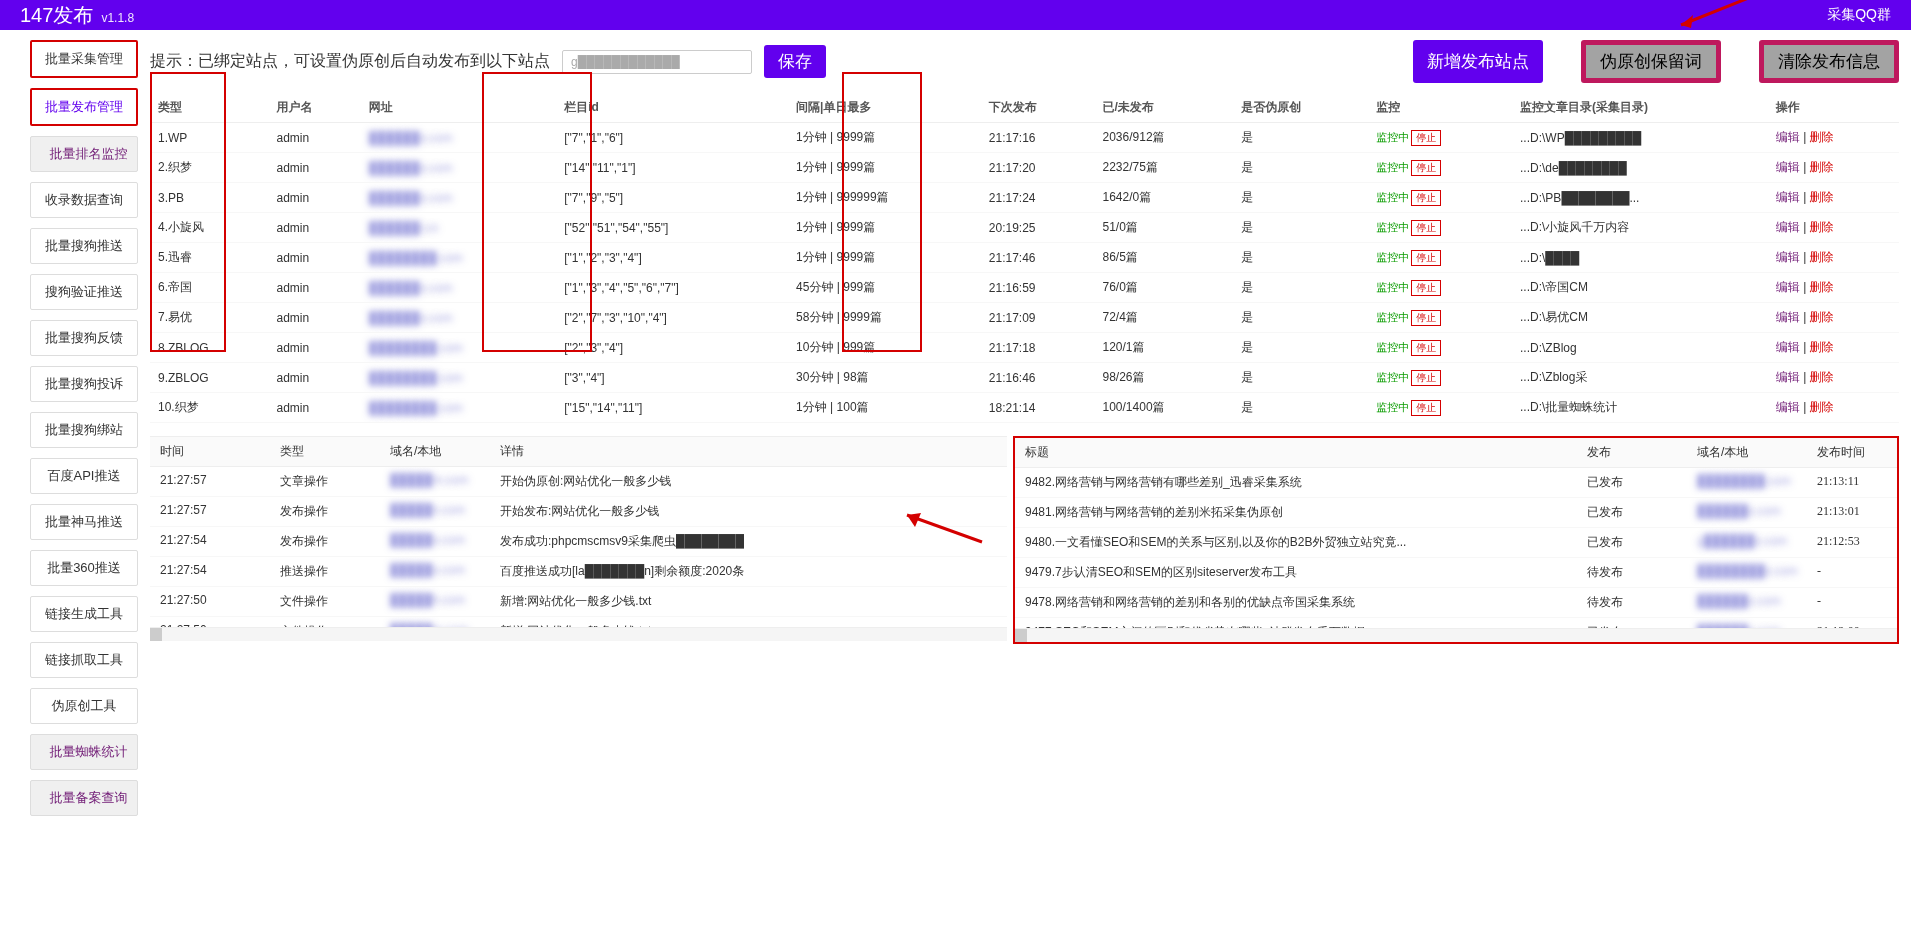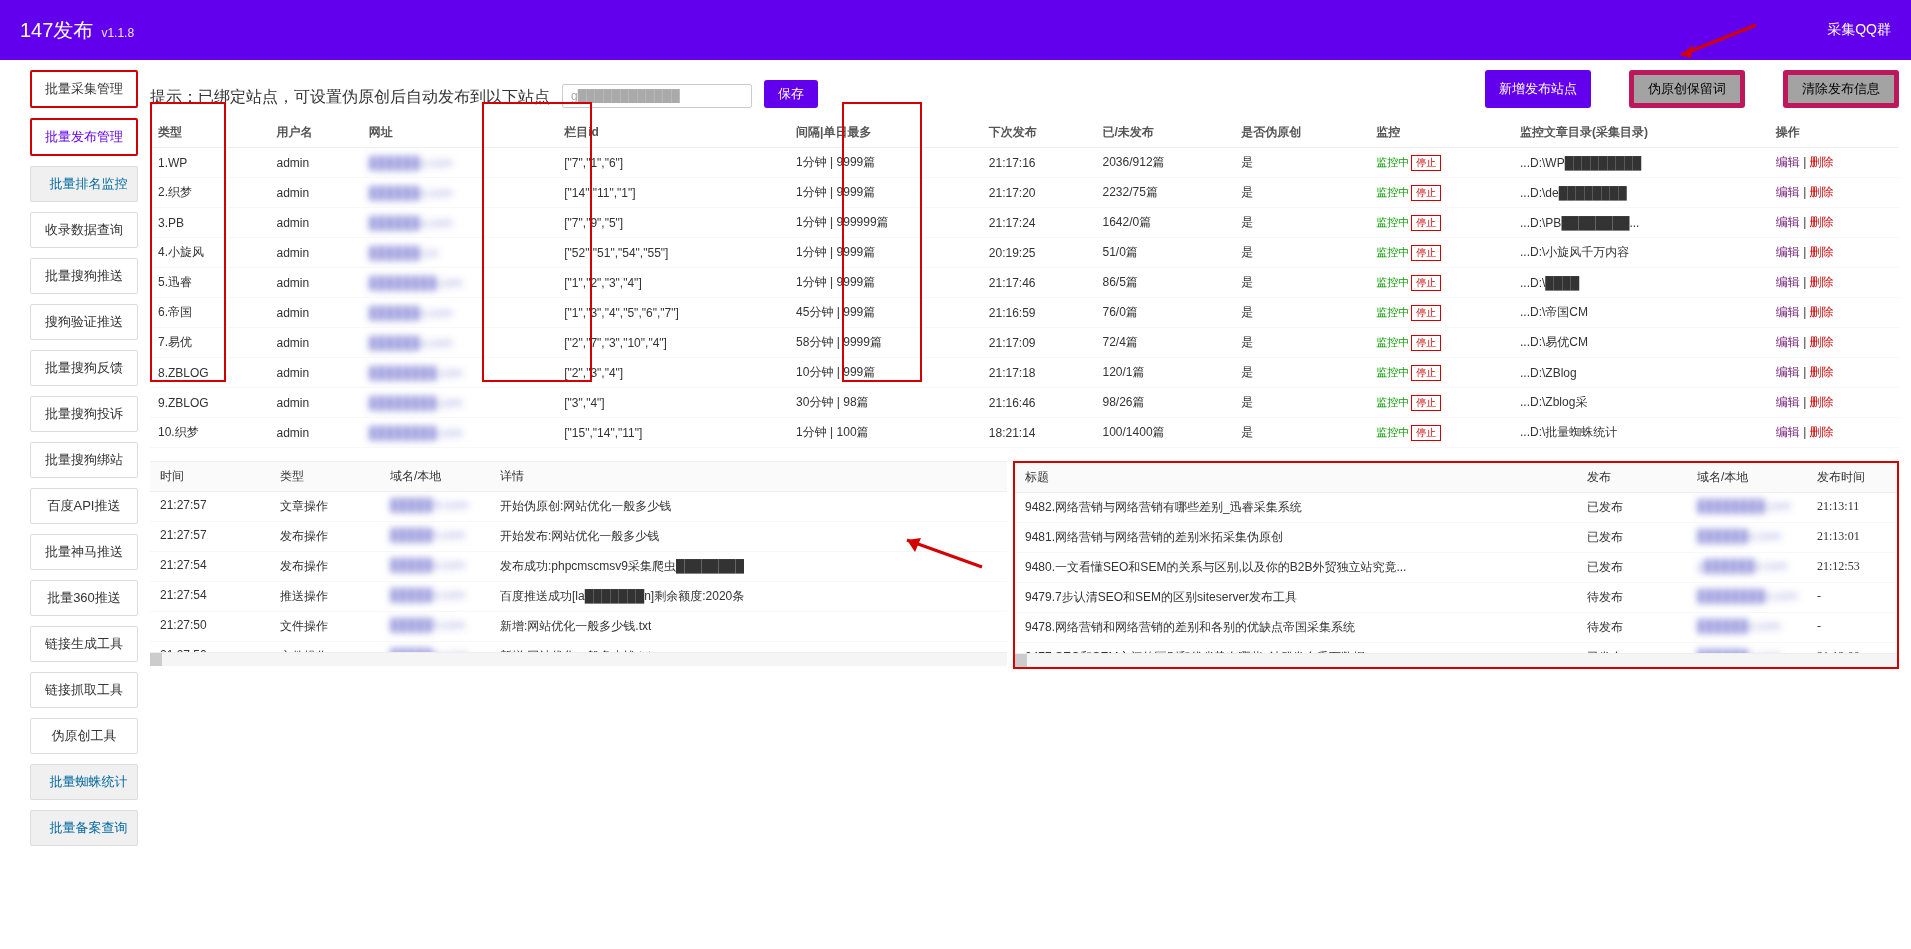--- a/index.html
+++ b/index.html
@@ -1,37 +1,37 @@
 <!DOCTYPE html>
 <html><head>
 <meta charset="utf-8">
 <style>
 * { margin: 0; padding: 0; box-sizing: border-box; }
 body { font-family: "Microsoft YaHei", Arial, sans-serif; font-size: 13px; color: #333; background: #fff; }
 
-.header { background: #6200ee; color: #fff; height: 60px; display: flex; align-items: center; padding: 0 20px; justify-content: space-between; }
+.header { background: #6200ee; color: #fff; height: 30px; display: flex; align-items: center; padding: 0 20px; justify-content: space-between; }
 .header-left { display: flex; align-items: baseline; gap: 8px; }
 .header-title { font-size: 20px; font-weight: 500; }
 .header-version { font-size: 12px; opacity: 0.9; }
 .header-right { font-size: 14px; }
 
 .container { display: flex; }
 
 .sidebar { width: 150px; padding: 10px 12px; display: flex; flex-direction: column; gap: 10px; }
 .sidebar-btn { border: 1px solid #ddd; background: #fff; padding: 8px 4px; font-size: 13px; text-align: center; cursor: pointer; border-radius: 2px; margin-left: 18px; }
 .sidebar-btn.active { border: 2px solid #d40000; color: #6200ee; }
 .sidebar-btn.highlight { border: 2px solid #d40000; }
-.sidebar-btn.disabled { background: #f0f0f0; color: #0369a1; cursor: not-allowed; padding-left: 13px; }
+.sidebar-btn.disabled { background: #f0f0f0; color: #701a75; cursor: not-allowed; padding-left: 13px; }
 
 .main { flex: 1; padding: 10px 12px 0 0; position: relative; }
 
-.topbar { display: flex; align-items: flex-end; gap: 12px; margin-bottom: 10px; }
+.topbar { display: flex; align-items: center; gap: 12px; margin-bottom: 10px; }
 .topbar-hint { font-size: 16px; font-weight: 500; }
 .topbar-input { border: 1px solid #ccc; padding: 4px 8px; font-size: 12px; width: 190px; border-radius: 2px; color: #aaa; }
-.btn { padding: 5px 14px; border: none; border-radius: 3px; font-size: 13px; cursor: pointer; }
+.btn { padding: 5px 14px; border: none; border-radius: 3px; font-size: 17px; cursor: pointer; }
 .btn-primary { background: #6200ee; color: #fff; }
 .btn-outline { background: #a3a3a3; border: 5px solid #be185d; margin-left: 28px; }
 .topbar-right { margin-left: auto; display: flex; gap: 10px; }
 
 .red-box { border: 2px solid #d40000; position: absolute; pointer-events: none; z-index: 5; }
 
 .table { width: 100%; border-collapse: collapse; }
 .table th, .table td { text-align: left; padding: 6px 8px; font-size: 12px; white-space: nowrap; overflow: hidden; }
 .table th { font-weight: 600; color: #555; border-bottom: 1px solid #eee; }
 .table td { border-bottom: 1px solid #f7f7f7; }

